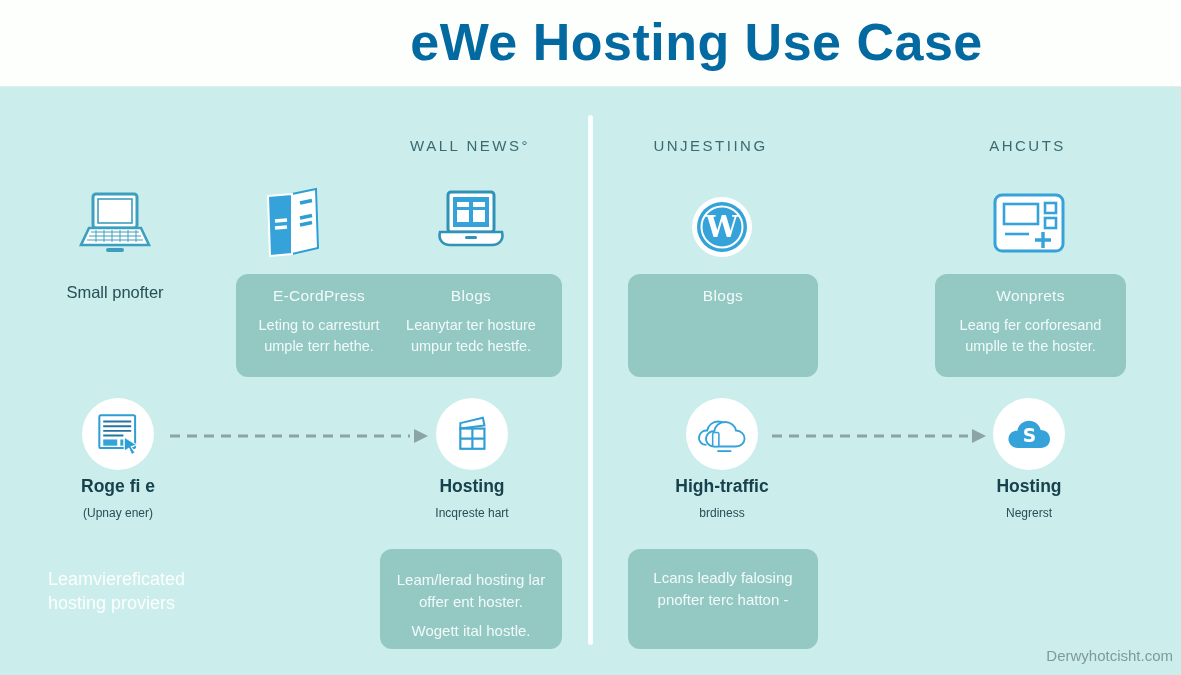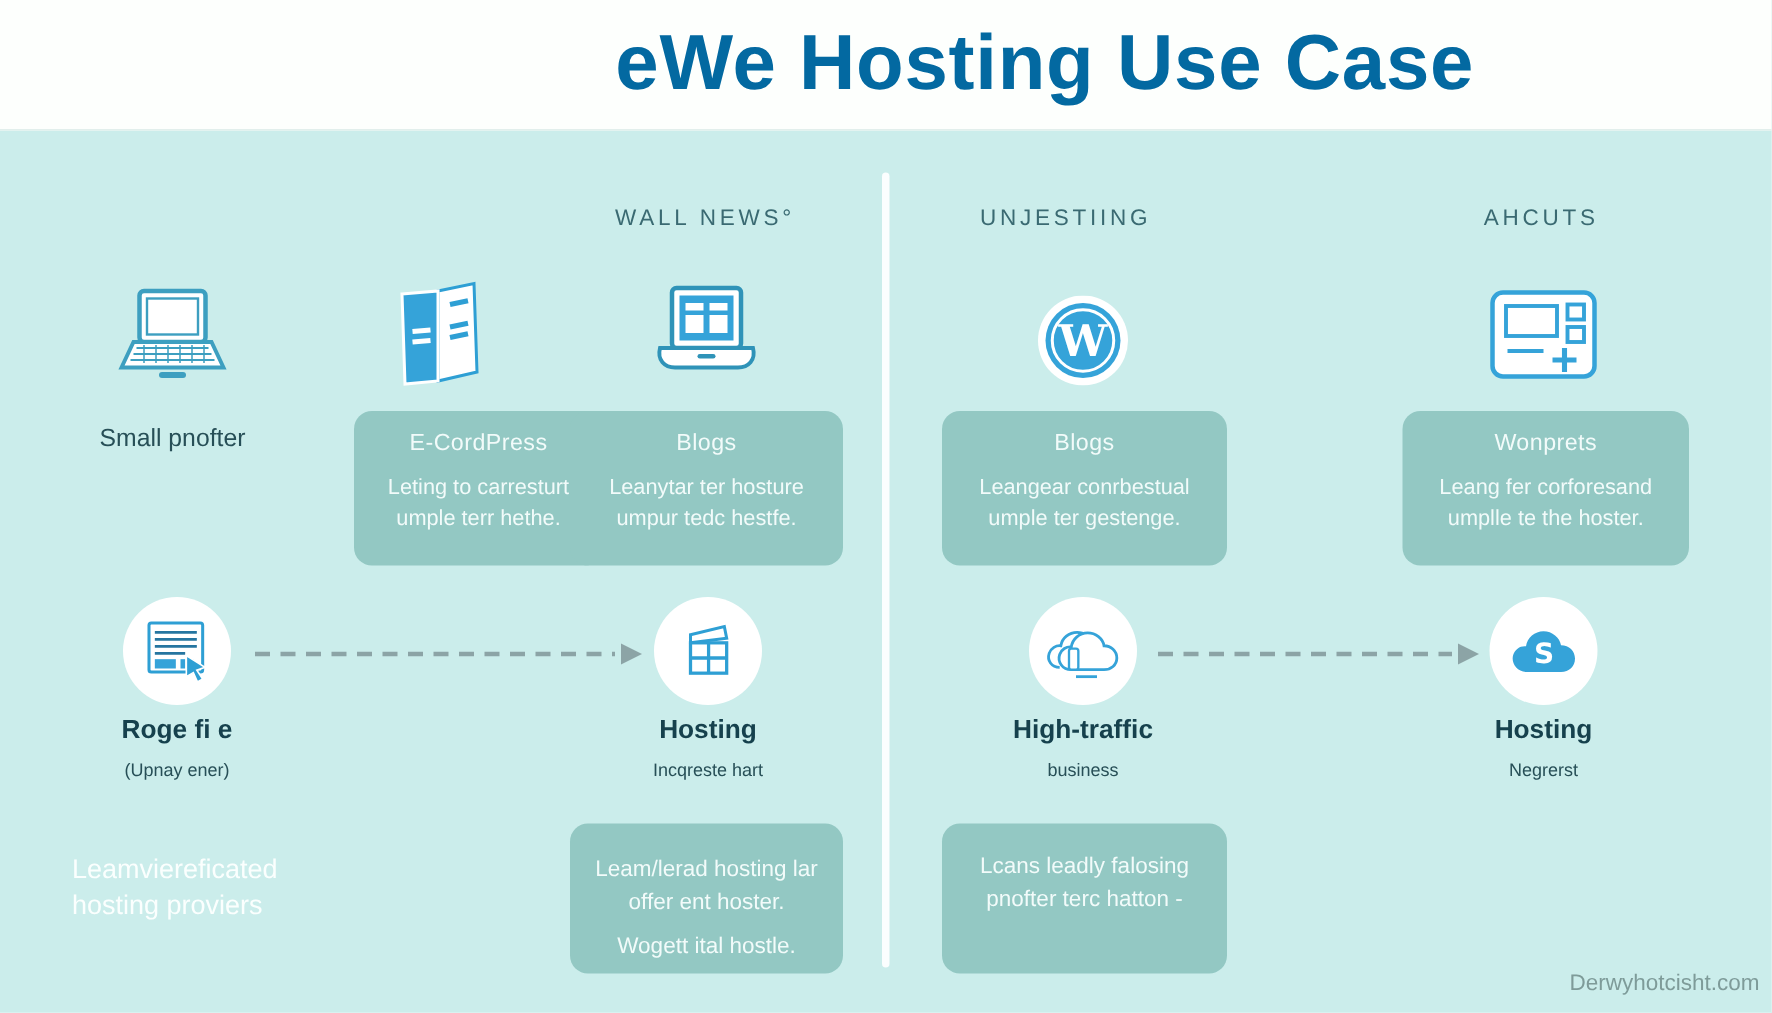--- a/index.html
+++ b/index.html
@@ -124,21 +124,20 @@
     <div class="card-body">Leting to carresturt umple terr hethe.</div>
   </div>
 
   <div class="card" style="left:380px; top:274px; width:182px; height:103px;">
     <div class="card-title">Blogs</div>
     <div class="card-body">Leanytar ter hosture umpur tedc hestfe.</div>
   </div>
 
   <div class="card" style="left:628px; top:274px; width:190px; height:103px;">
     <div class="card-title">Blogs</div>
-    <div class="card-body">Leangear conrbestual umple ter gestenge.</div>
   </div>
 
   <div class="card" style="left:935px; top:274px; width:191px; height:103px;">
     <div class="card-title">Wonprets</div>
     <div class="card-body">Leang fer corforesand umplle te the hoster.</div>
   </div>
 
   <div class="circle-icon" style="left:82px; top:398px;">
     <svg viewBox="0 0 72 72">
       <rect x="12" y="12" width="46" height="42" rx="2" fill="#fff" stroke="#2e9fd4" stroke-width="2.6"></rect>
@@ -188,21 +187,21 @@
     </svg>
   </div>
 
   <div class="flow-label" style="left:38px; top:476px; width:160px;">Roge fi e</div>
   <div class="flow-sub" style="left:28px; top:506px; width:180px;">(Upnay ener)</div>
 
   <div class="flow-label" style="left:392px; top:476px; width:160px;">Hosting</div>
   <div class="flow-sub" style="left:392px; top:506px; width:160px;">Incqreste hart</div>
 
   <div class="flow-label" style="left:642px; top:476px; width:160px;">High-traffic</div>
-  <div class="flow-sub" style="left:642px; top:506px; width:160px;">business</div>
+  <div class="flow-sub" style="left:642px; top:506px; width:160px;">brdiness</div>
 
   <div class="flow-label" style="left:949px; top:476px; width:160px;">Hosting</div>
   <div class="flow-sub" style="left:949px; top:506px; width:160px;">Negrerst</div>
 
   <div class="note">
     <span>Leamviereficated</span>
     <span>hosting proviers</span>
   </div>
 
   <div class="card" style="left:380px; top:549px; width:182px; height:100px; padding-top:20px;">

